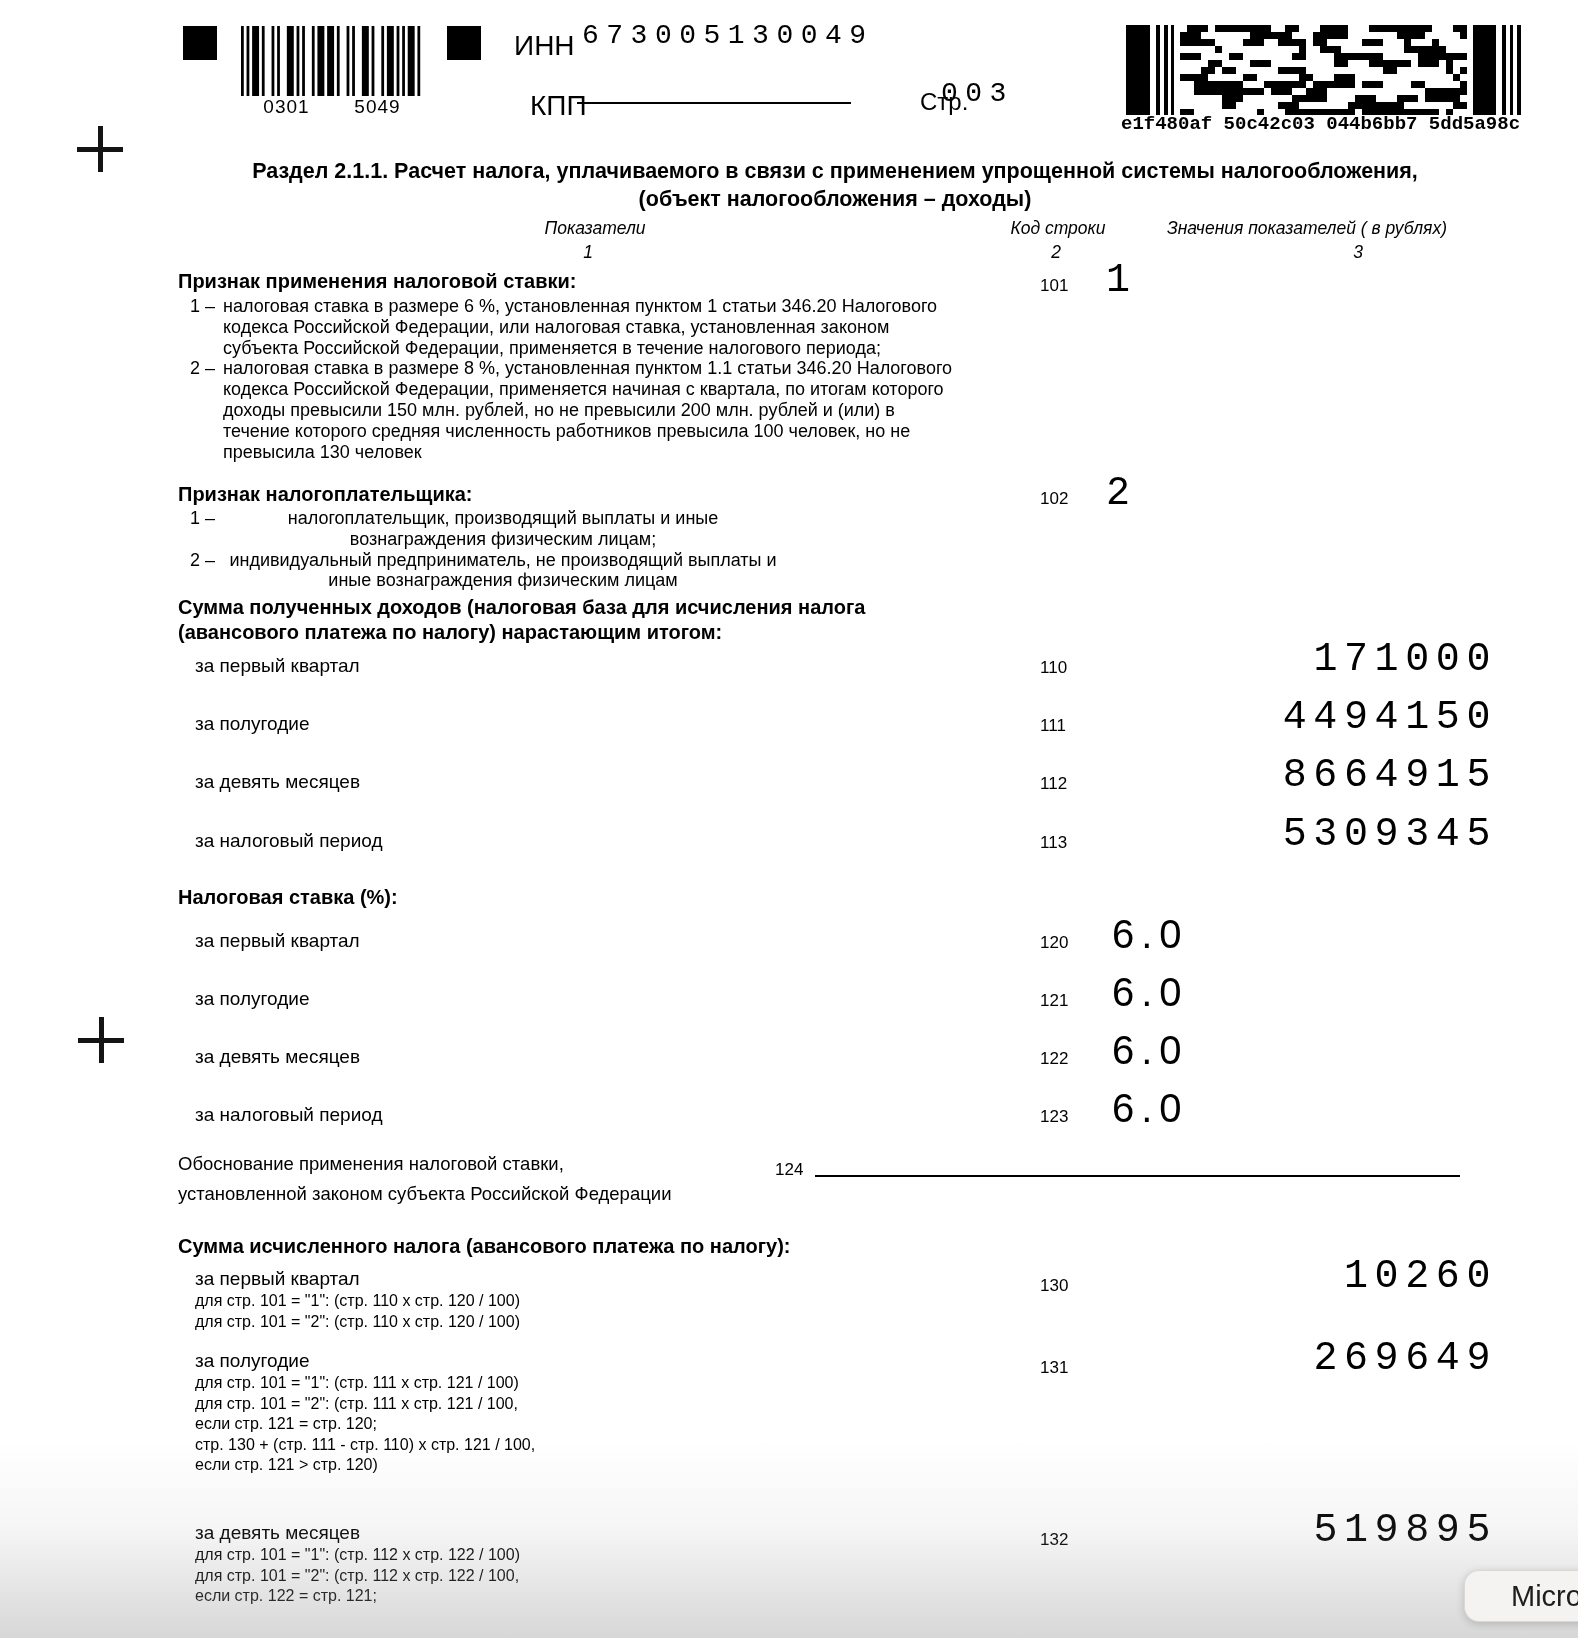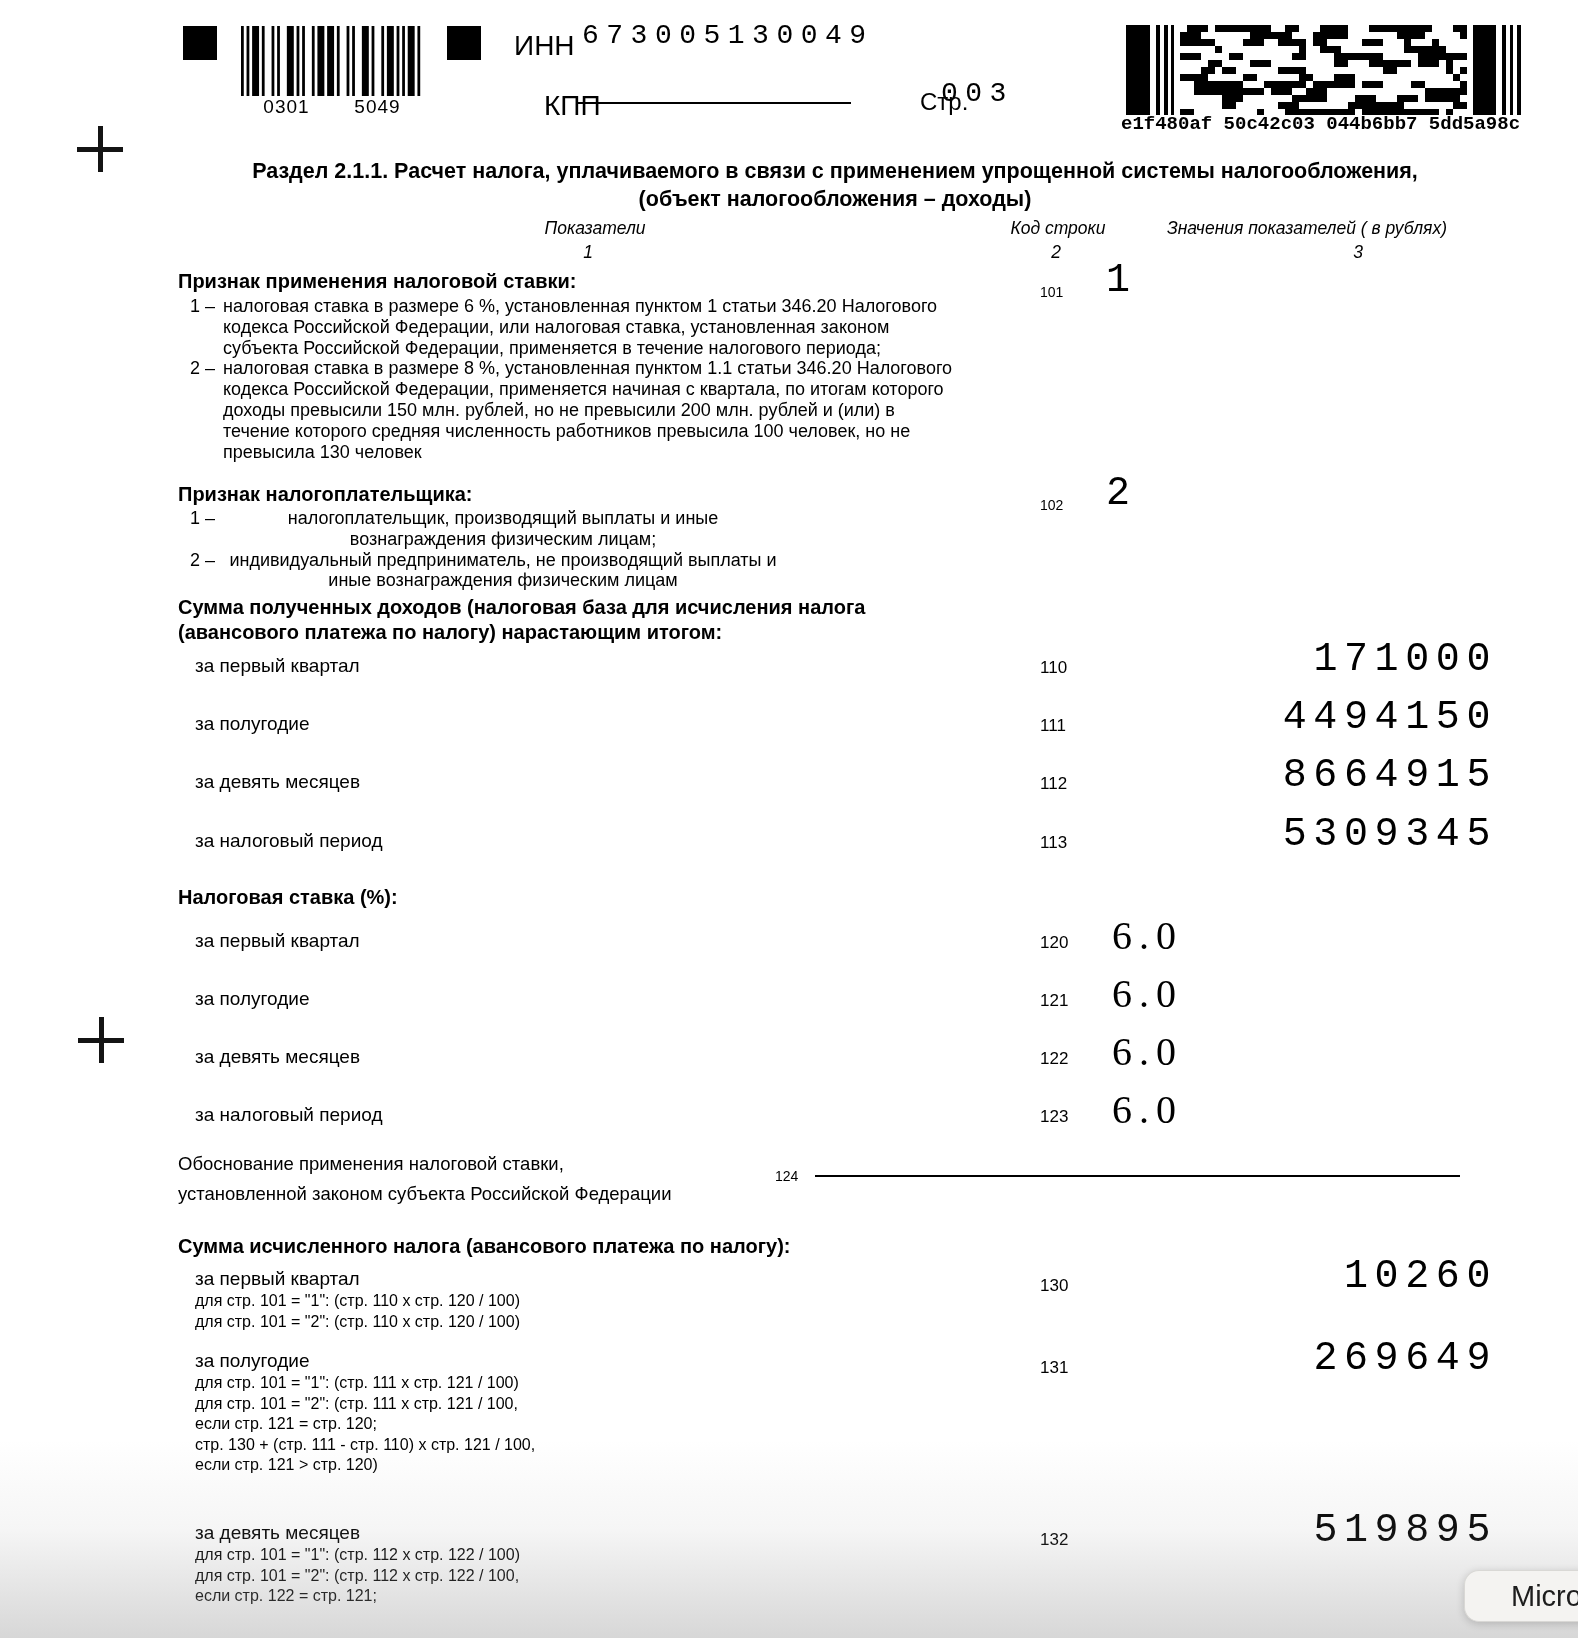--- a/index.html
+++ b/index.html
@@ -23,24 +23,24 @@
   .plain-h{font-size:18.5px;white-space:nowrap;}
   .opts{position:absolute;}
   .opt{display:flex;font-size:18px;line-height:20.8px;}
   .opt-num{width:33px;flex:none;}
   .opt-text{display:block;}
   .w735{width:735px;}
   .w560{width:560px;text-align:center;}
   .frow{position:absolute;left:0;width:100%;height:0;}
   .row-label{position:absolute;left:195px;top:0;font-size:19px;white-space:nowrap;}
   .row-code{position:absolute;left:1040px;top:3px;font-size:17px;}
-  .code{font-size:14px;margin-top:8px;}
+  .code{font-size:17px;}
   .row-money{position:absolute;right:81px;top:-18px;font-family:Liberation Mono, monospace;
              font-size:40px;letter-spacing:6.6px;white-space:nowrap;}
-  .row-rate{position:absolute;left:1112px;top:-18px;font-family:Liberation Serif, serif;
+  .row-rate{position:absolute;left:1112px;top:-18px;font-family:Liberation Sans, sans-serif;
             font-size:40px;letter-spacing:7px;white-space:nowrap;text-align:center;}
   .bigval{font-family:"Liberation Mono",monospace;font-size:40px;letter-spacing:7px;}
   .formulas{position:absolute;left:195px;top:23px;}
   .formula{font-size:16px;line-height:20.5px;white-space:nowrap;}
   .fade{position:absolute;left:0;top:1440px;width:1578px;height:198px;z-index:5;pointer-events:none;
         background:linear-gradient(to bottom, rgba(160,160,160,0) 0%, rgba(160,160,160,0.10) 45%, rgba(150,150,150,0.38) 100%);}
   .tooltip{position:absolute;left:1464px;top:1570px;width:220px;height:50px;z-index:6;
            background:#f4f3f1;border:1px solid #d9d8d5;border-right:none;border-radius:15px 0 0 15px;
            display:flex;align-items:center;padding-left:46px;font-size:29px;color:#1d1d1d;
            box-shadow:0 2px 8px rgba(0,0,0,0.18);}
@@ -80,21 +80,21 @@
       <rect x="176.44274809160308" y="0" width="2.7786259541984735" height="70" fill="#000"></rect>
     </svg>
   <div class="bc-digits abs" style="left:241px;top:96px;width:182px">
     <span>0301</span>
     <span>5049</span>
   </div>
   <div class="sq" style="left:447px;top:26px"></div>
 
   <div class="fld-label abs" style="left:514px;top:30px">ИНН</div>
   <div class="cells abs" style="left:582px;top:20px">673005130049</div>
-  <div class="fld-label abs" style="left:544px;top:90px">КПП</div>
+  <div class="fld-label abs" style="left:530px;top:90px">КПП</div>
   <div class="hline" style="left:577px;top:102px;width:274px"></div>
   <div class="str-label abs" style="left:884px;top:88px">Стр.</div>
   <div class="cells abs" style="left:941px;top:78px">003</div>
 
   <svg id="bc2" class="abs" style="left:1126px;top:25px" width="396" height="90">
       <rect x="0" y="0" width="24" height="90" fill="#000"></rect>
       <rect x="30" y="0" width="4" height="90" fill="#000"></rect>
       <rect x="38" y="0" width="4" height="90" fill="#000"></rect>
       <rect x="45" y="0" width="3" height="90" fill="#000"></rect>
       <rect x="61" y="0" width="21" height="7" fill="#000"></rect>

